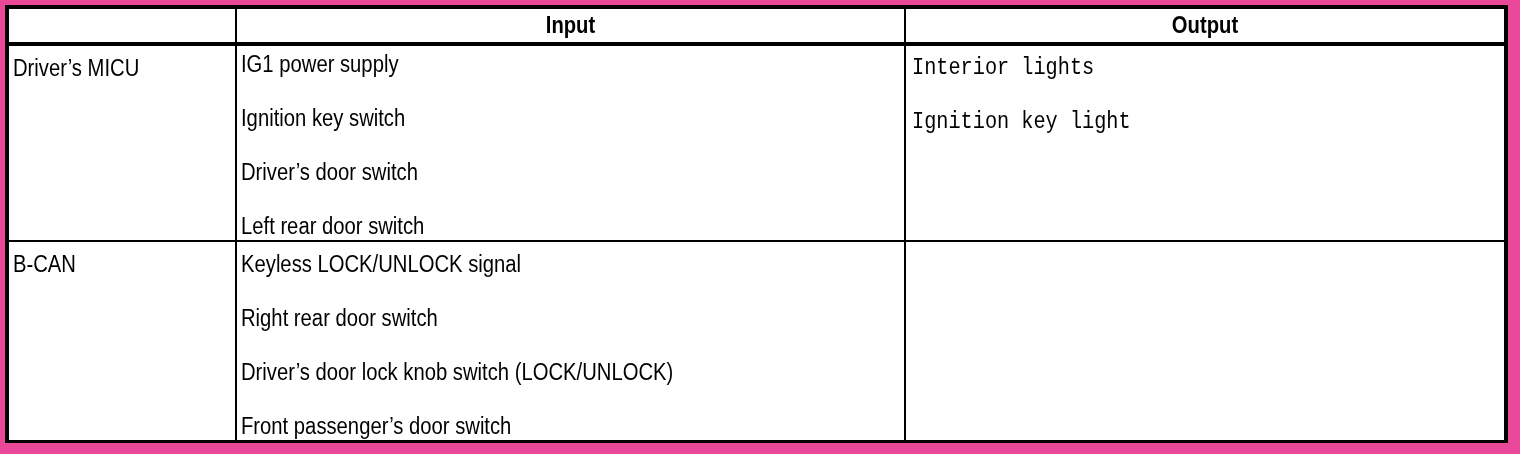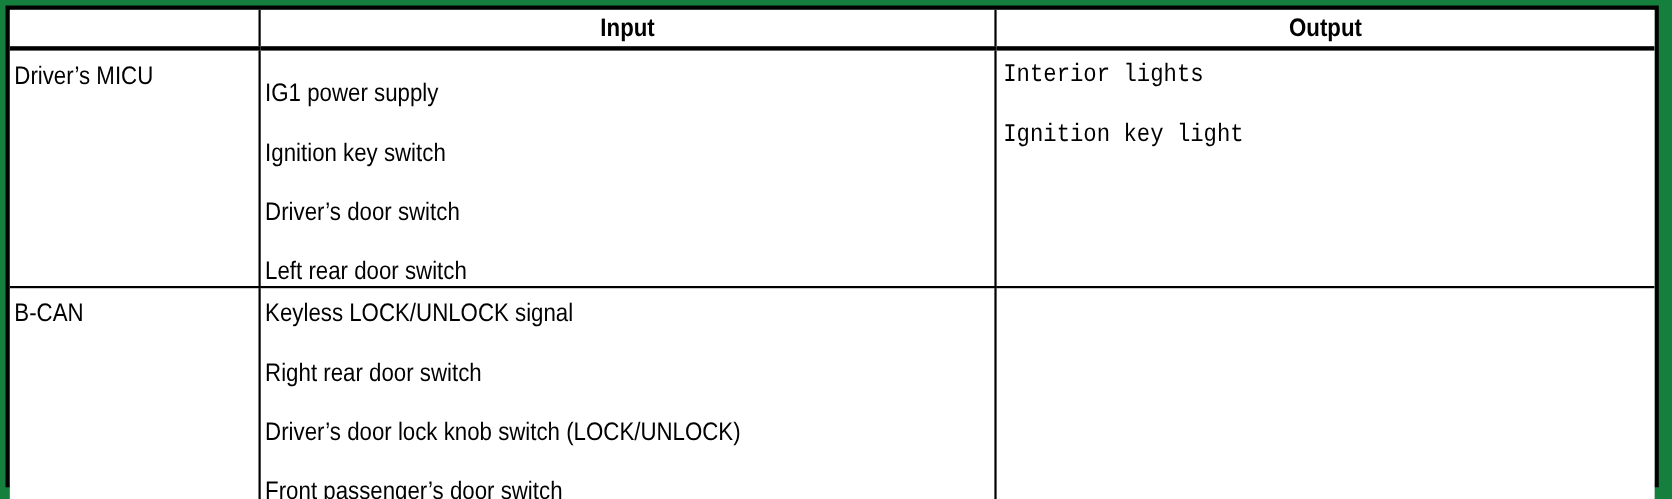--- a/index.html
+++ b/index.html
@@ -13,21 +13,21 @@
     height: 454px;
     font-family: "Liberation Sans", "DejaVu Sans", sans-serif;
     color: #000000;
     overflow: hidden;
   }
 
   .page {
     position: relative;
     width: 1520px;
     height: 454px;
-    background: #15803d;
+    background: #ec4899;
   }
 
   
   .io-table {
     position: absolute;
     left: 5px;
     top: 5px;
     width: 1503px;
     height: 438px;
     box-sizing: border-box;
@@ -109,21 +109,21 @@
     font-size: 23px;
     line-height: 27px;
     height: 54px;
     white-space: nowrap;
     transform: scaleX(0.88);
     transform-origin: left center;
   }
 
   .line-list li:last-child { height: 27px; }
 
-  .row-micu .cell-input  .cell-pad { padding-top: 25px; }
+  .row-micu .cell-input  .cell-pad { padding-top: 5px; }
   .row-micu .cell-output .cell-pad { padding-top: 9px; padding-left: 6px; font-family: Liberation Mono, monospace; }
   .row-bcan .cell-input  .cell-pad { padding-top: 9px; }
   .row-bcan .cell-output .cell-pad { padding-top: 9px; padding-left: 6px; }
   .row-micu .cell-source .cell-pad,
   .row-bcan .cell-source .cell-pad { padding-top: 9px; padding-left: 4px; }
 </style>
 </head>
 <body>
 
 <div class="page">

